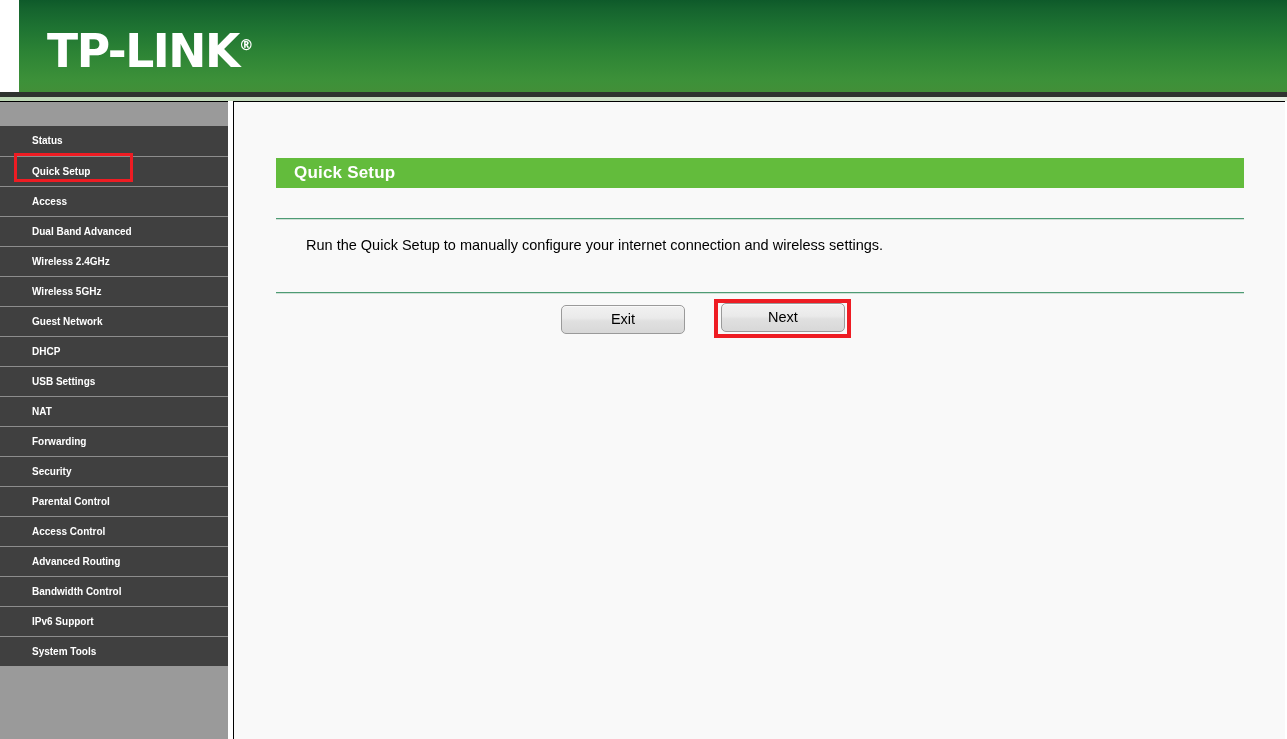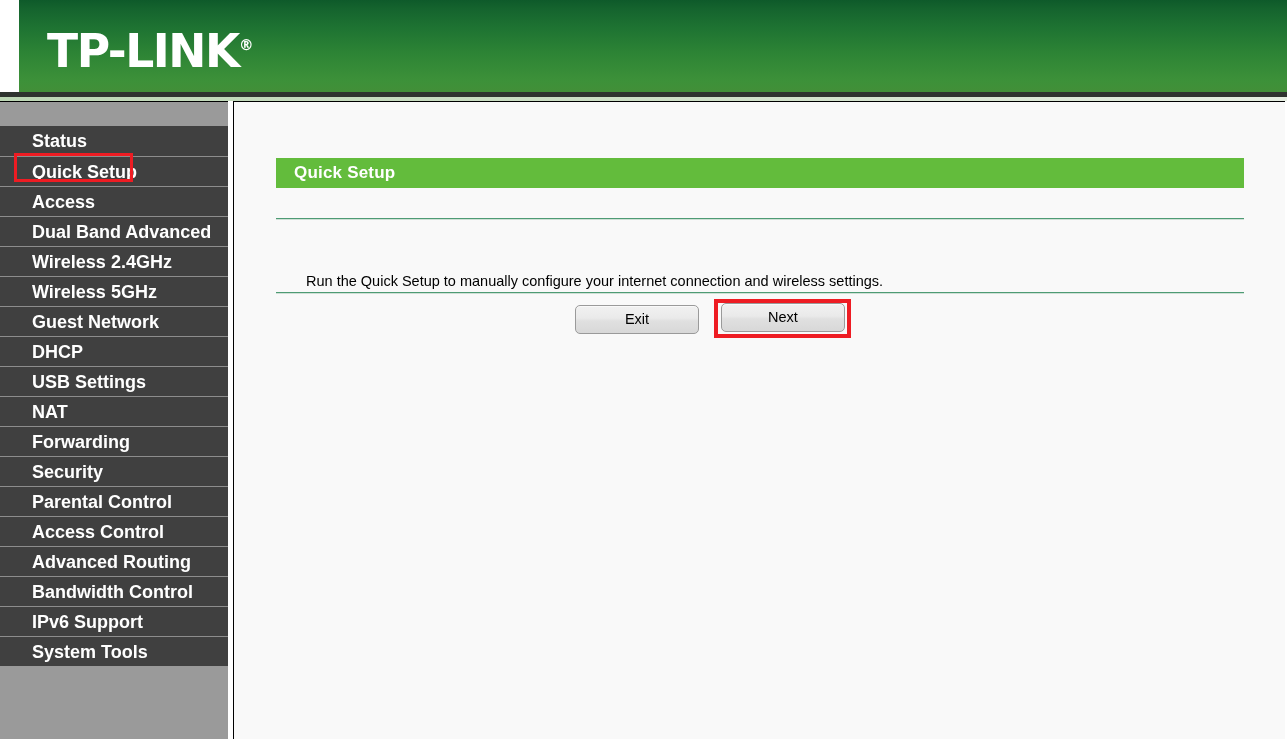--- a/index.html
+++ b/index.html
@@ -109,21 +109,21 @@
     cursor: pointer;
   }
   .menu-item:first-child { border-top: none; }
   .menu-item .label {
     position: absolute;
     left: 32px;
     top: 0;
     height: 30px;
     line-height: 30px;
     color: #ffffff;
-    font-size: 18px;
+    font-size: 10px;
     font-weight: bold;
     white-space: nowrap;
     font-family: "Liberation Sans", sans-serif;
   }
   .menu-item.highlighted .hl-box {
     position: absolute;
     left: 14px;
     top: -4px;
     width: 119px;
     height: 29px;
@@ -187,40 +187,39 @@
 
   .desc-text {
     position: absolute;
     left: 72px;
     top: 133px;
     width: 930px;
     color: #000000;
     font-size: 14.5px;
     line-height: 20px;
     font-family: "Liberation Sans", sans-serif;
-    margin-top: 36px;
   }
 
   
   .btn {
     position: absolute;
     height: 29px;
     border: 1px solid #9a9a9a;
     border-radius: 5px;
     background: linear-gradient(to bottom, #f1f1f1 0%, #eaeaea 45%, #e0e0e0 55%, #d8d8d8 100%);
     color: #000000;
     font-size: 14.5px;
     font-family: "Liberation Sans", sans-serif;
     text-align: center;
     line-height: 27px;
     cursor: pointer;
     box-shadow: 0 1px 0 rgba(255,255,255,0.6) inset;
   }
   .btn-exit {
-    left: 341px;
+    left: 327px;
     top: 203px;
     width: 124px;
   }
   .btn-next {
     left: 487px;
     top: 201px;
     width: 124px;
     text-align: center;
   }
   .btn-next-hl {

